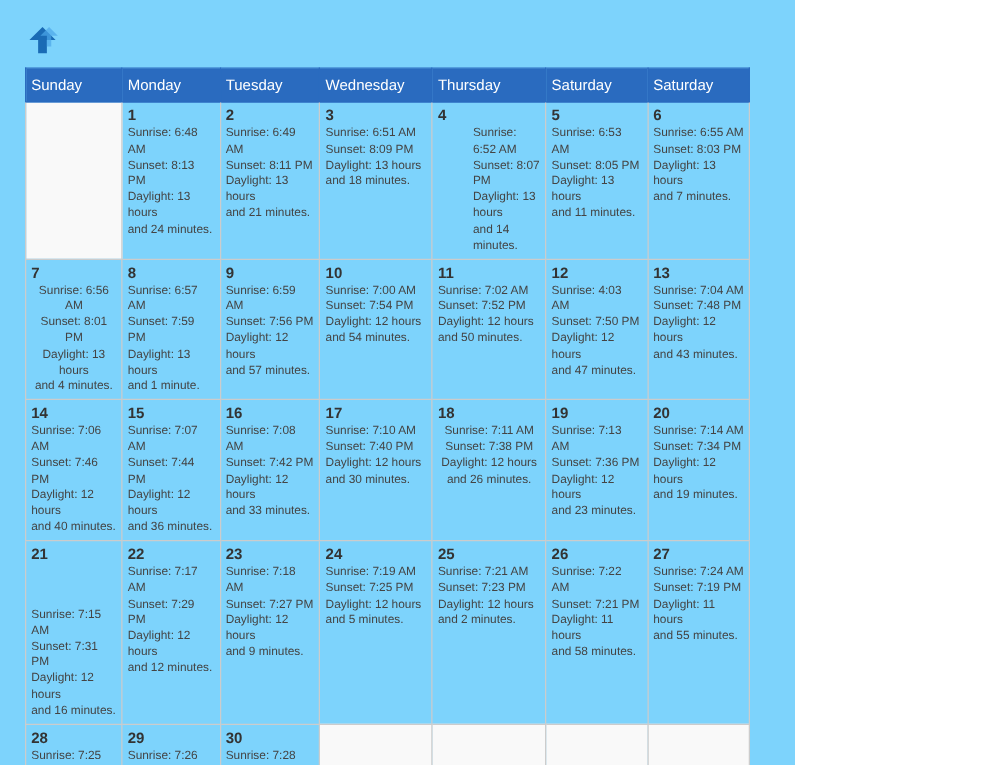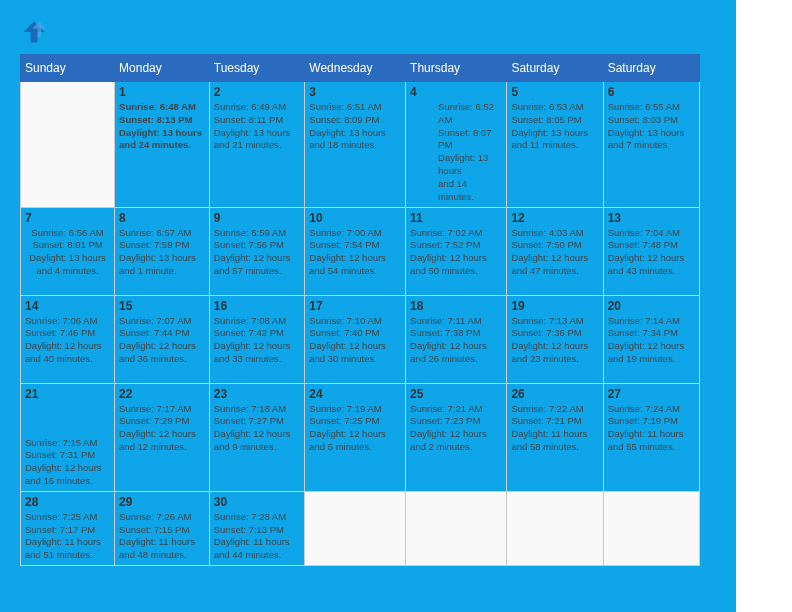--- a/index.html
+++ b/index.html
@@ -4,24 +4,24 @@
   <style>
     * { margin: 0; padding: 0; box-sizing: border-box; }
     body {
       font-family: Arial, sans-serif;
       background: #fff;
       width: 792px;
       height: 612px;
       overflow: hidden;
     }
     .page {
-      width: 736px;
+      width: 636px;
       height: 612px;
       padding: 18px 36px 10px 20px;
-      background: #0ea5e9;
+      background: #7dd3fc;
     }
     .header {
       display: flex;
       justify-content: space-between;
       align-items: flex-start;
       margin-bottom: 8px;
     }
     .logo {
       display: flex;
       align-items: center;
@@ -123,21 +123,21 @@
           <th>Thursday</th>
           <th>Saturday</th>
           <th>Saturday</th>
         </tr>
     </thead>
     <tbody id="calendar-body">
     <tr>
           <td class="empty-cell"></td>
           <td>
             <span class="day-num">1</span>
-            <div class="day-info" style="white-space: pre-line; font-weight: bold;">Sunrise: 6:48 AM
+            <div class="day-info" style="white-space: pre-line;">Sunrise: 6:48 AM
 Sunset: 8:13 PM
 Daylight: 13 hours
 and 24 minutes.</div>
           </td>
           <td>
             <span class="day-num">2</span>
             <div class="day-info" style="white-space: pre-line;">Sunrise: 6:49 AM
 Sunset: 8:11 PM
 Daylight: 13 hours
 and 21 minutes.</div>
@@ -246,21 +246,21 @@
           </td>
           <td>
             <span class="day-num">17</span>
             <div class="day-info" style="white-space: pre-line;">Sunrise: 7:10 AM
 Sunset: 7:40 PM
 Daylight: 12 hours
 and 30 minutes.</div>
           </td>
           <td>
             <span class="day-num">18</span>
-            <div class="day-info" style="white-space: pre-line;">Sunrise: 7:11 AM
+            <div class="day-info" style="white-space: pre-line; text-align: center;">Sunrise: 7:11 AM
 Sunset: 7:38 PM
 Daylight: 12 hours
 and 26 minutes.</div>
           </td>
           <td>
             <span class="day-num">19</span>
             <div class="day-info" style="white-space: pre-line;">Sunrise: 7:13 AM
 Sunset: 7:36 PM
 Daylight: 12 hours
 and 23 minutes.</div>

